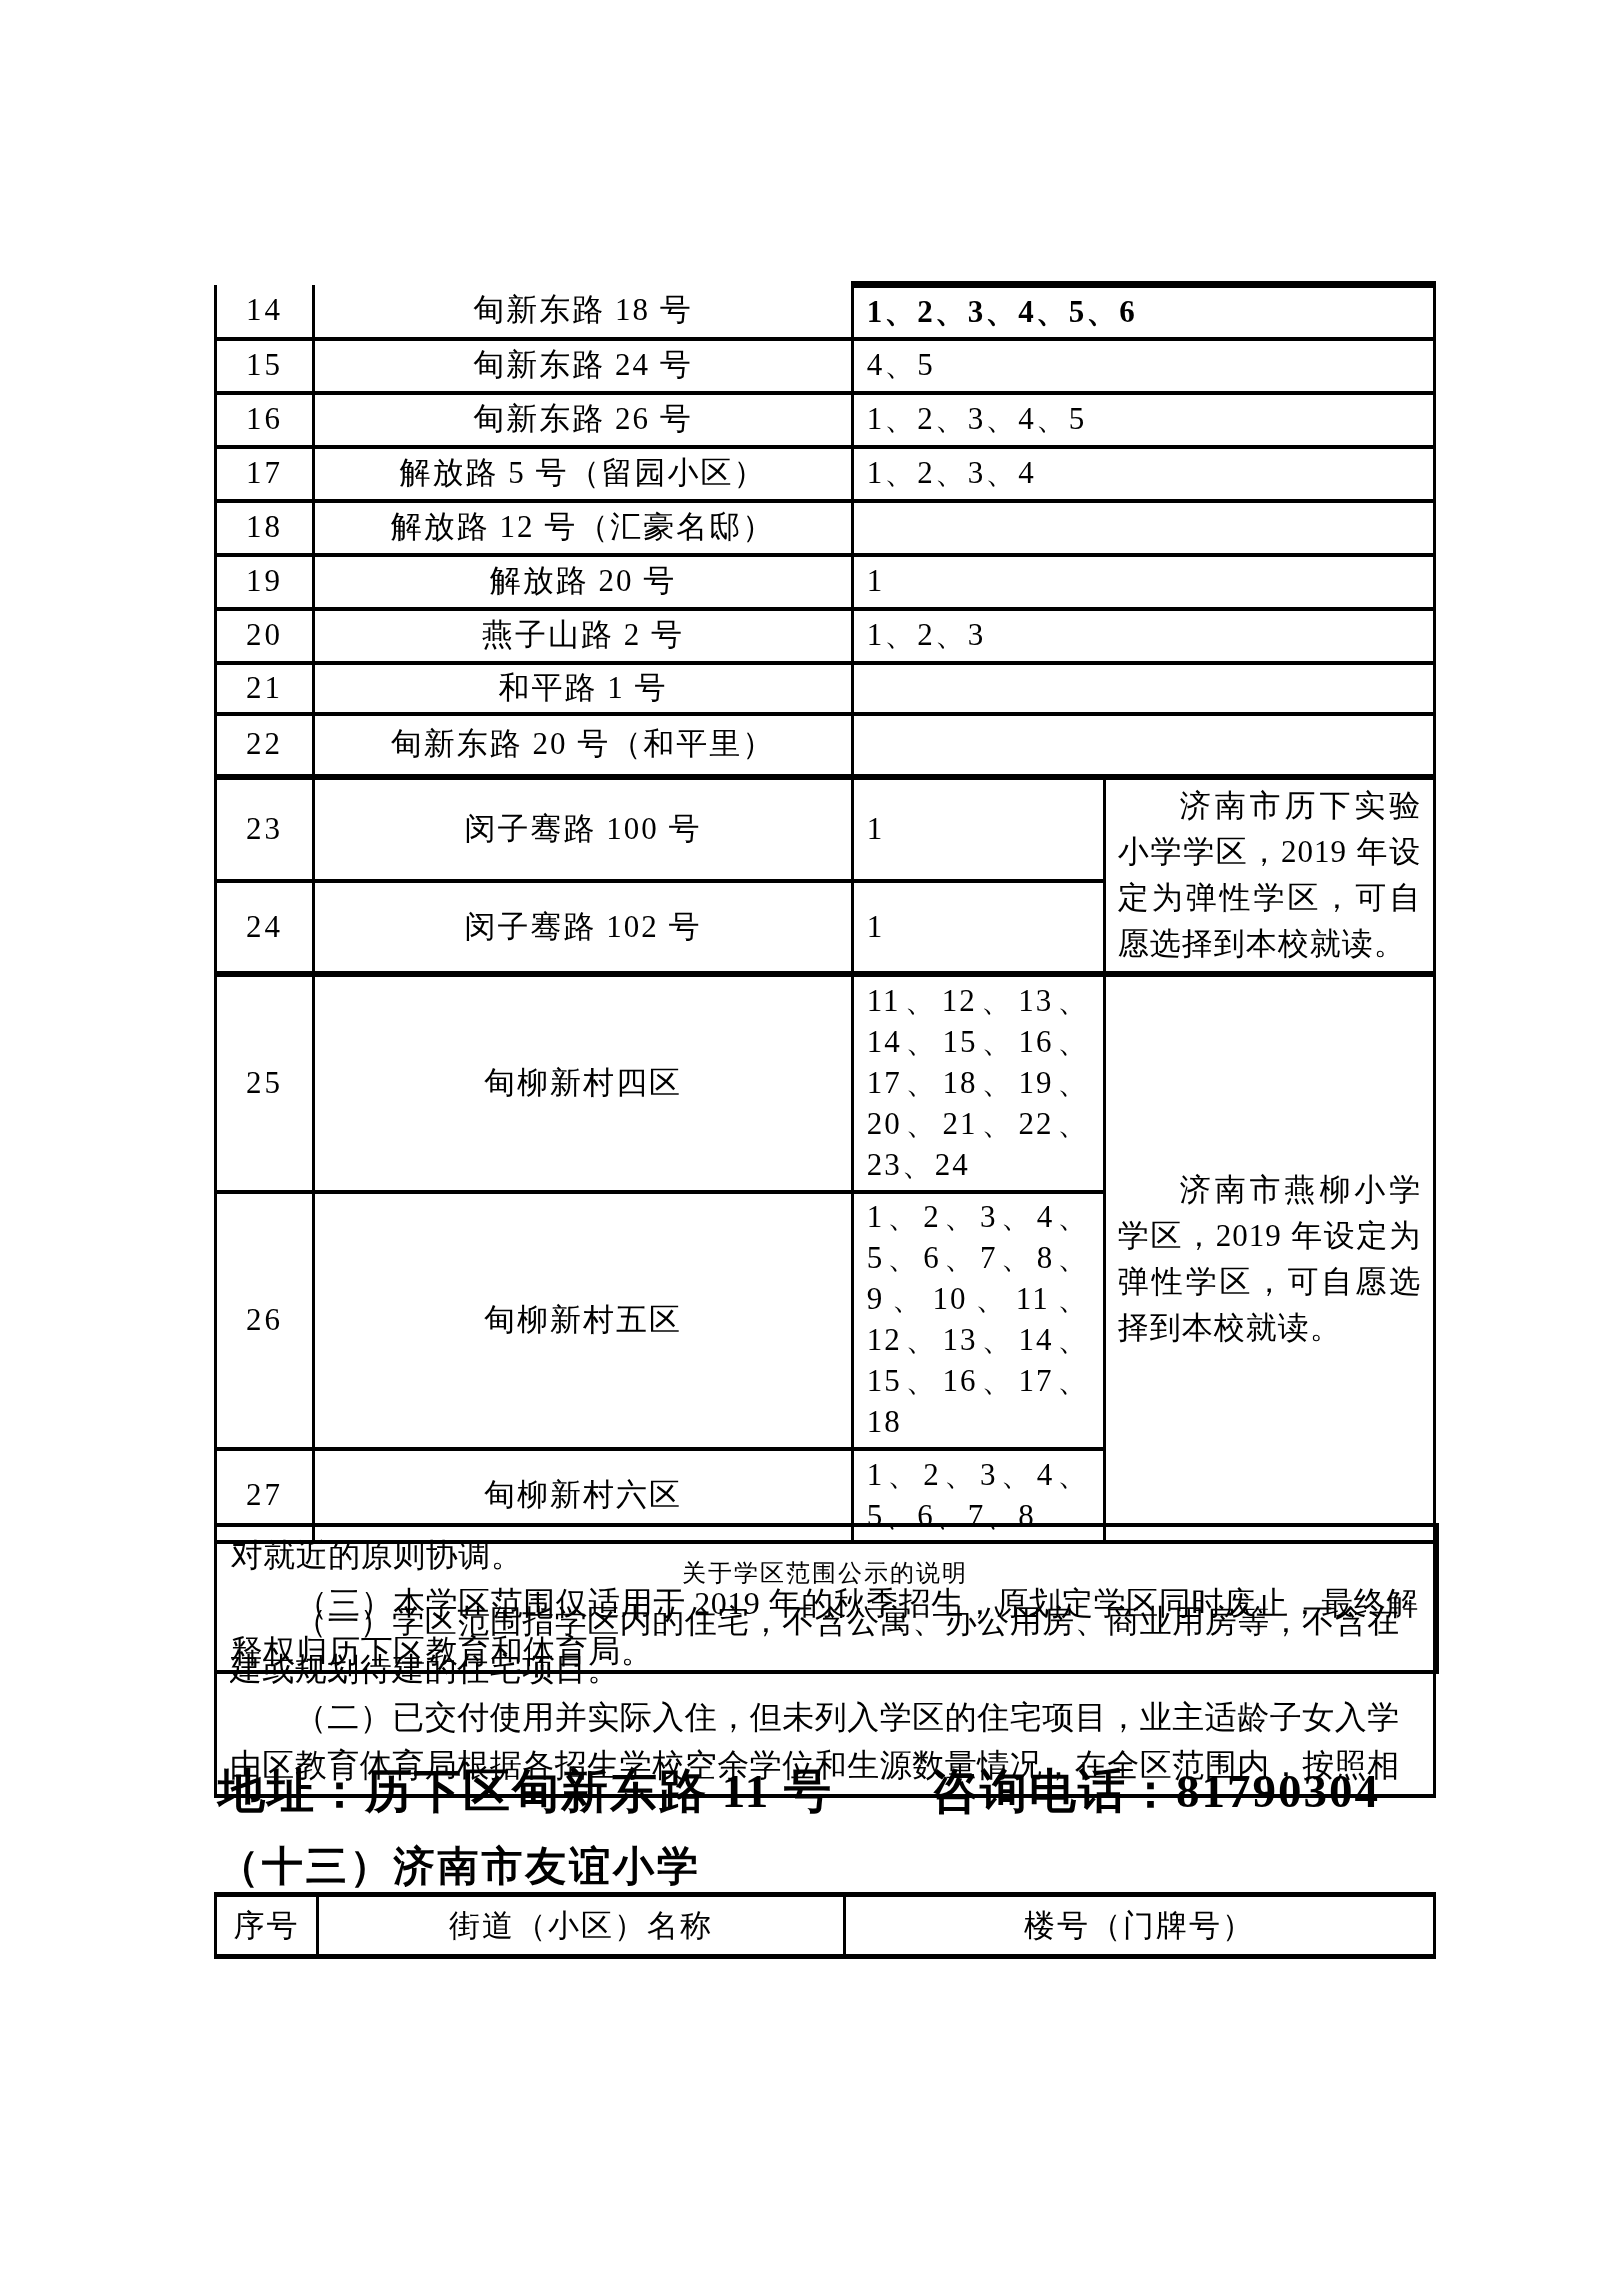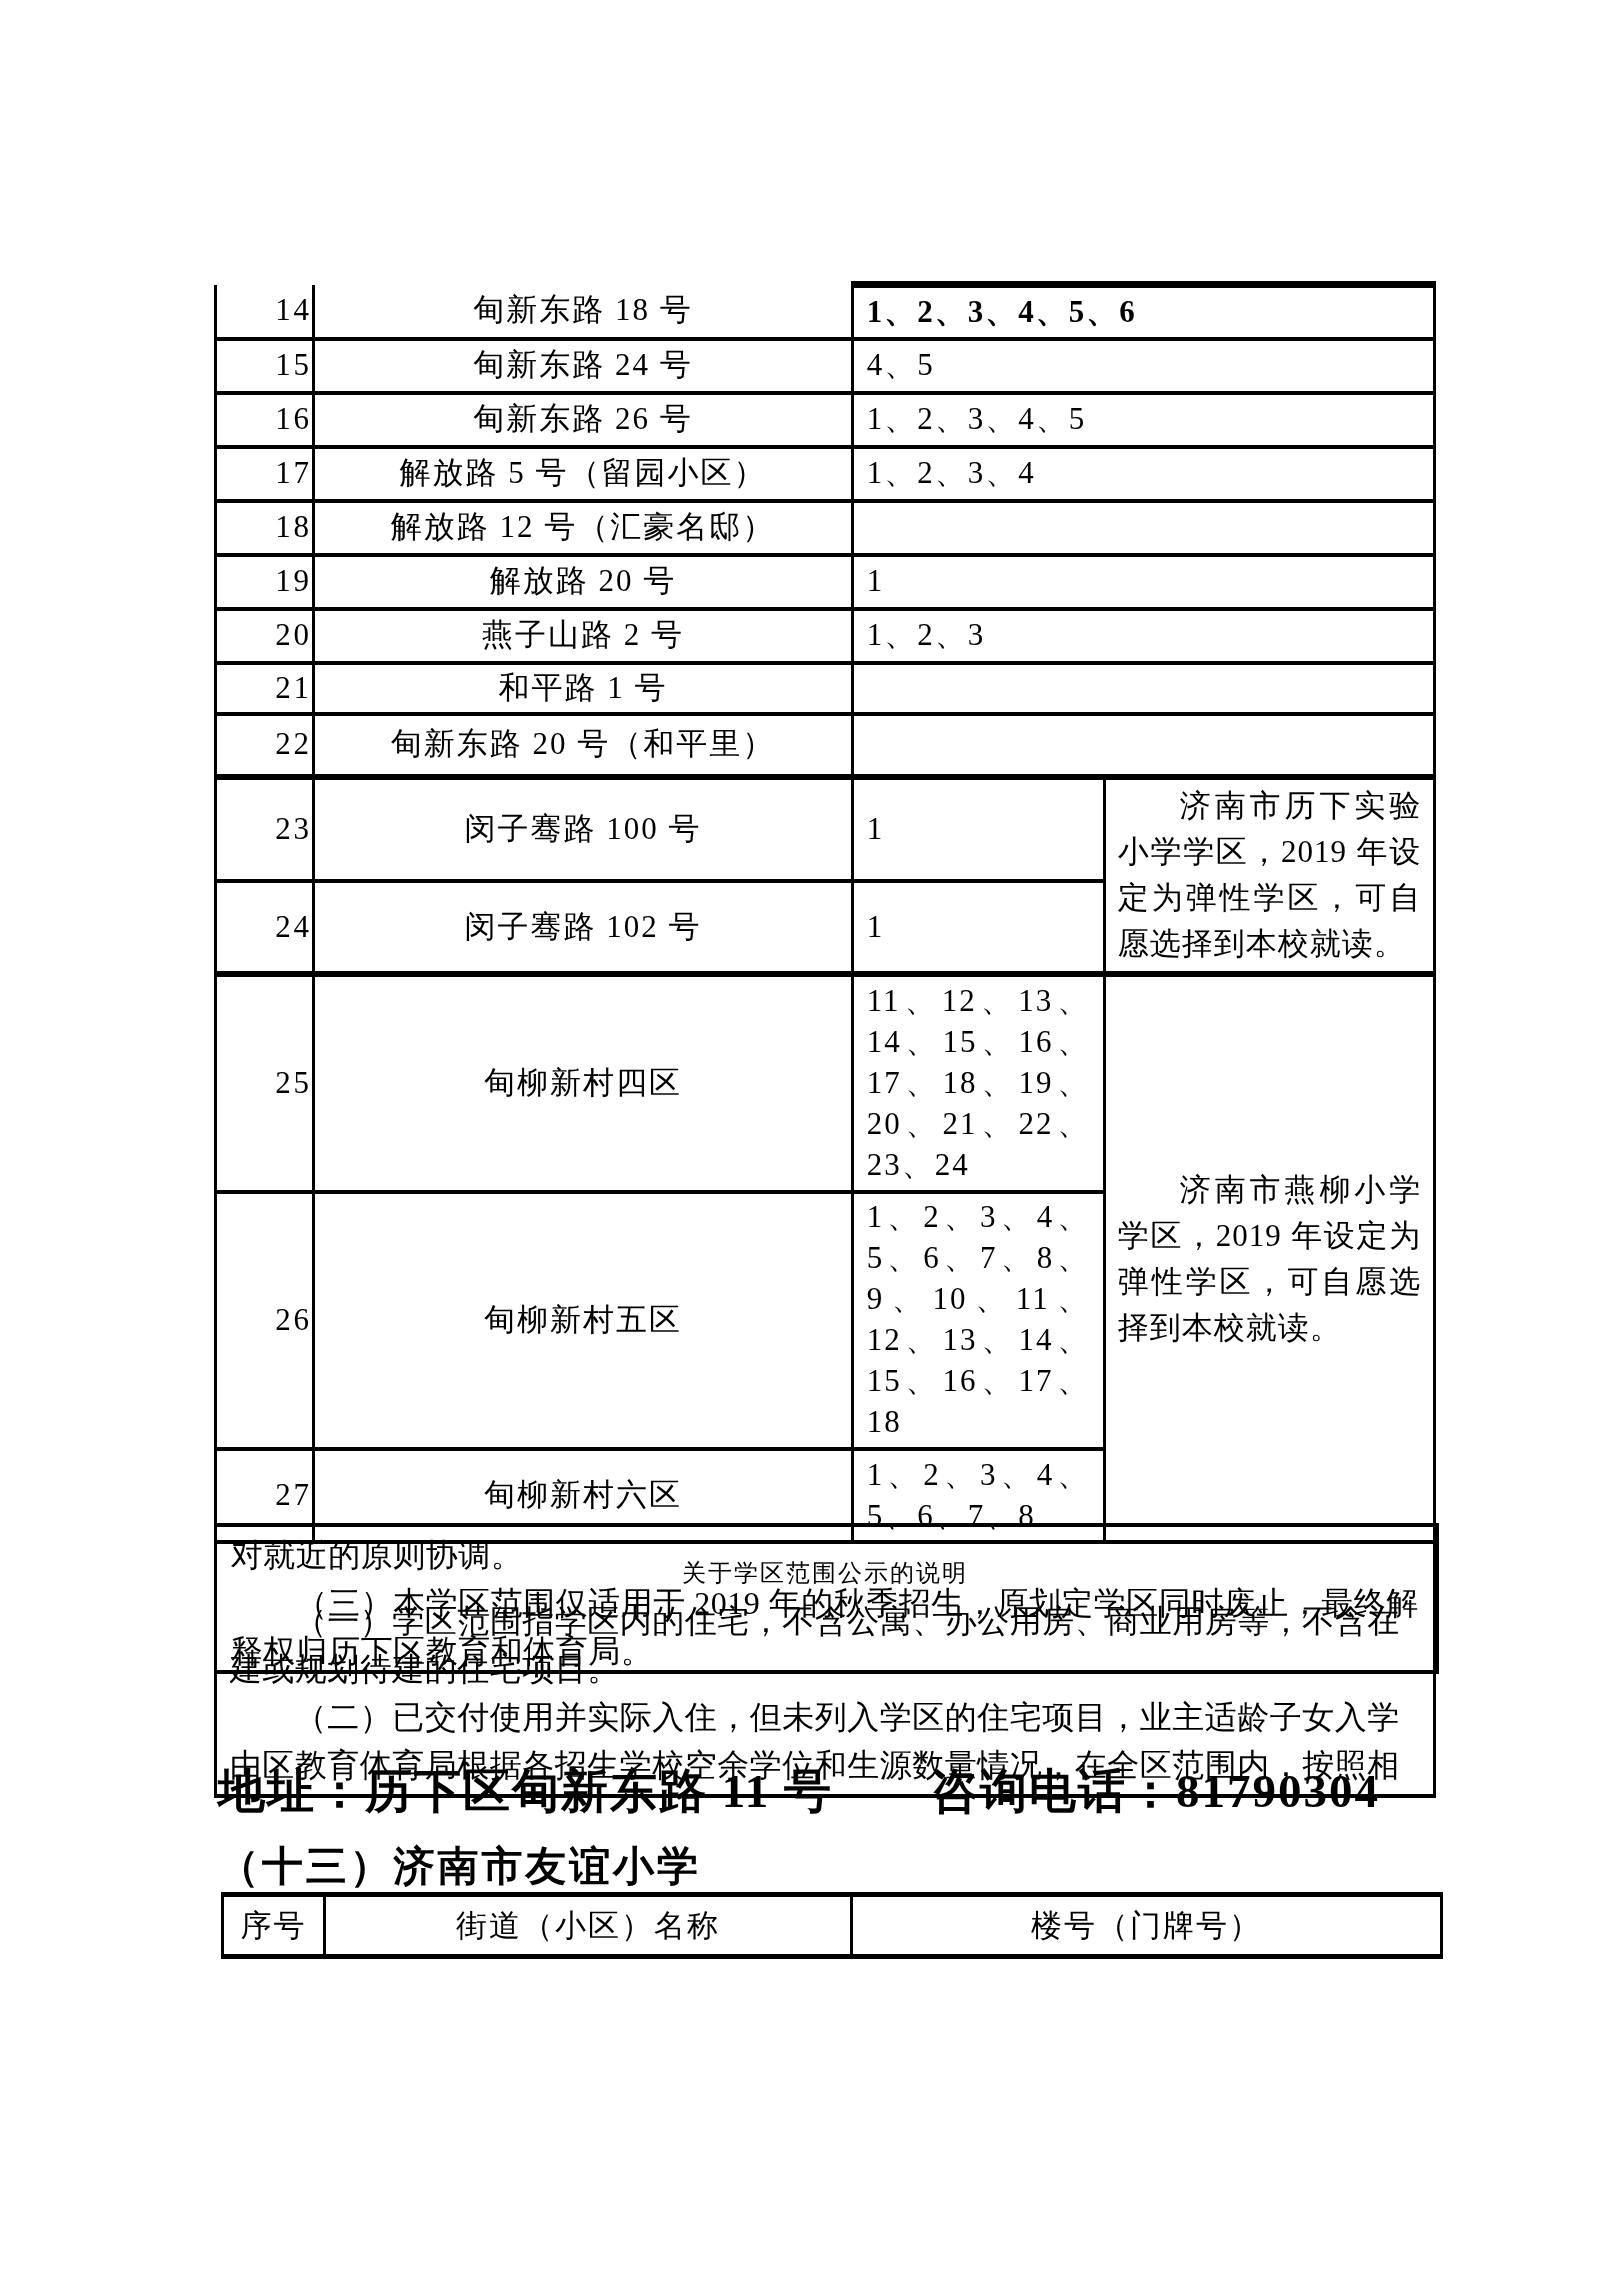--- a/index.html
+++ b/index.html
@@ -22,21 +22,21 @@
   table.t1 td {
     border: 3.9px solid #000;
     border-top-width: 4.9px; border-bottom-width: 4.9px;
     vertical-align: middle;
     overflow: hidden;
   }
   td.no-top { border-top: none !important; }
   td.heavy-top { border-top-width: 7.8px !important; font-weight: bold; }
   tr.thick-sep > td { border-top-width: 6.9px; }
 
-  .c-no { text-align: right; letter-spacing: 2.9px; }
+  .c-no { text-align: center; letter-spacing: 2.9px; }
   .c-street { text-align: center; padding: 2px 12.7px; letter-spacing: 2px; }
   .c-bld { text-align: left; padding: 3.9px 12.7px; letter-spacing: 2px; line-height: 1.32; text-align: justify; }
   .c-bld-single { text-align: left; padding: 2px 12.7px; letter-spacing: 2px; }
   .c-note { padding: 3.9px 11.8px; vertical-align: middle; }
   .note-p { text-indent: 2em; line-height: 46px; text-align: justify; letter-spacing: 1px; }
 
   tr.h55 { height: 54px; } tr.h52 { height: 51px; } tr.h64 { height: 63px; }
   tr.h95 { height: 93px; font-family: Liberation Serif, serif; } tr.h85 { height: 83px; }
   tr.h145 { height: 142px; } tr.h160 { height: 157px; } tr.h90 { height: 88px; }
   tr.hnotes { height: 235px; }
@@ -65,21 +65,20 @@
     white-space: pre;
     text-align: center;
   }
 
   
   table.t2 {
     position: absolute; left: 214px; top: 1892px;
     width: 1219px;
     border-collapse: collapse; table-layout: fixed;
     font-size: 31px;
-    margin-left: 7px;
   }
   table.t2 td {
     border: 3.9px solid #000;
     border-top-width: 5.9px; border-bottom-width: 5.9px;
     height: 57px; text-align: center; vertical-align: middle;
     letter-spacing: 2px;
   }
 
   .pagenum {
     position: absolute; left: 0; top: 1996px; width: 1621px;

